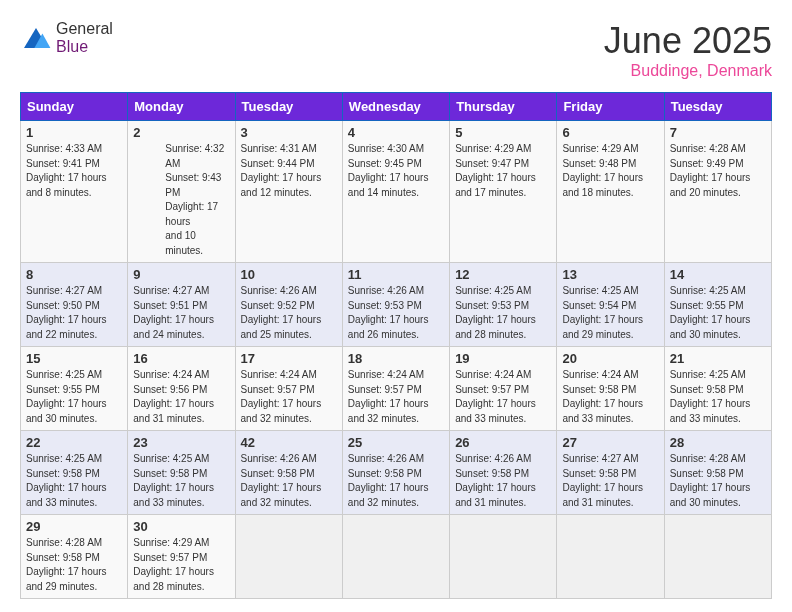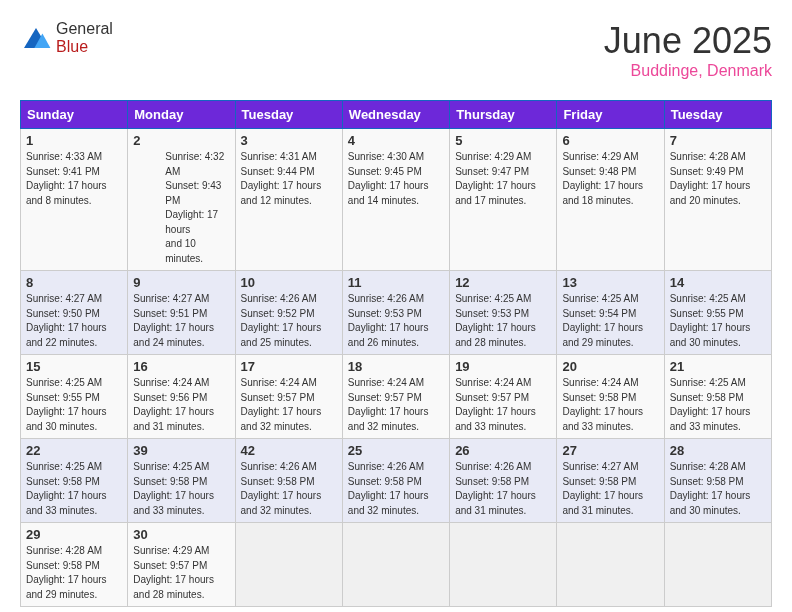--- a/index.html
+++ b/index.html
@@ -12,28 +12,28 @@
     .page {
       width: 792px;
       min-height: 612px;
       padding: 20px;
       position: relative;
     }
     .header {
       display: flex;
       justify-content: space-between;
       align-items: flex-start;
-      margin-bottom: 20px;
+      margin-bottom: 12px;
     }
     .logo {
       display: flex;
       align-items: center;
     }
     .logo-general { color: #333; }
-    .logo-blue { color: #b91c1c; }
+    .logo-blue { color: #701a75; }
     .logo-icon {
       width: 32px;
       height: 28px;
       margin-right: 4px;
     }
     .title-block {
       text-align: right;
     }
     .month-title {
       font-size: 36px;
@@ -277,21 +277,21 @@
         </tr>
         <tr>
           <td>
             <span class="day-num">22</span>
             <div class="day-info" style="white-space: pre-line;">Sunrise: 4:25 AM
 Sunset: 9:58 PM
 Daylight: 17 hours
 and 33 minutes.</div>
           </td>
           <td>
-            <span class="day-num">39</span>
+            <span class="day-num">23</span>
             <div class="day-info" style="white-space: pre-line;">Sunrise: 4:25 AM
 Sunset: 9:58 PM
 Daylight: 17 hours
 and 33 minutes.</div>
           </td>
           <td>
             <span class="day-num">42</span>
             <div class="day-info" style="white-space: pre-line;">Sunrise: 4:26 AM
 Sunset: 9:58 PM
 Daylight: 17 hours

